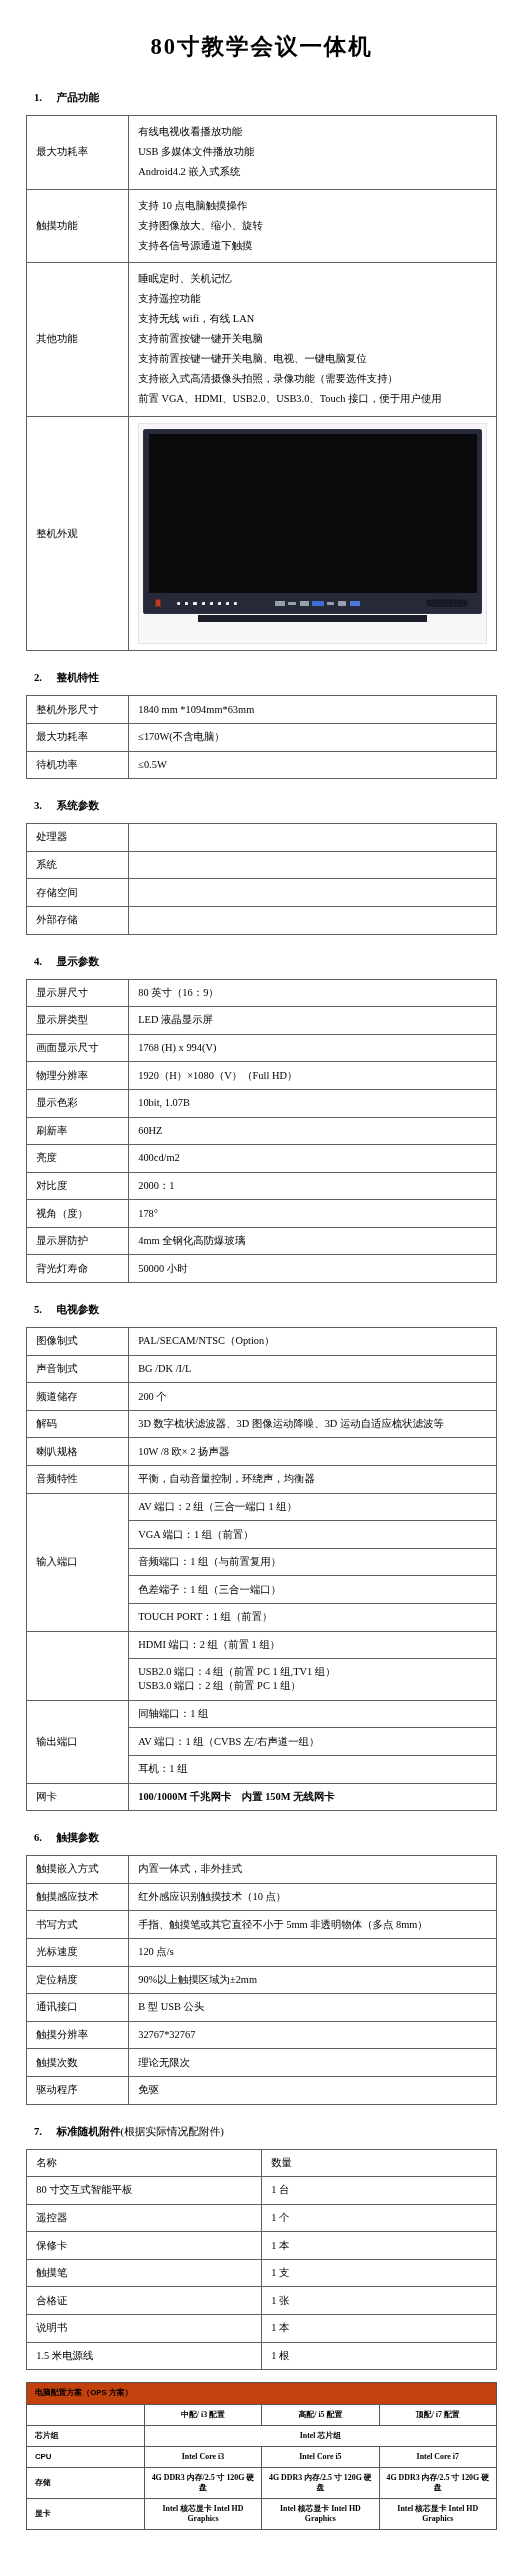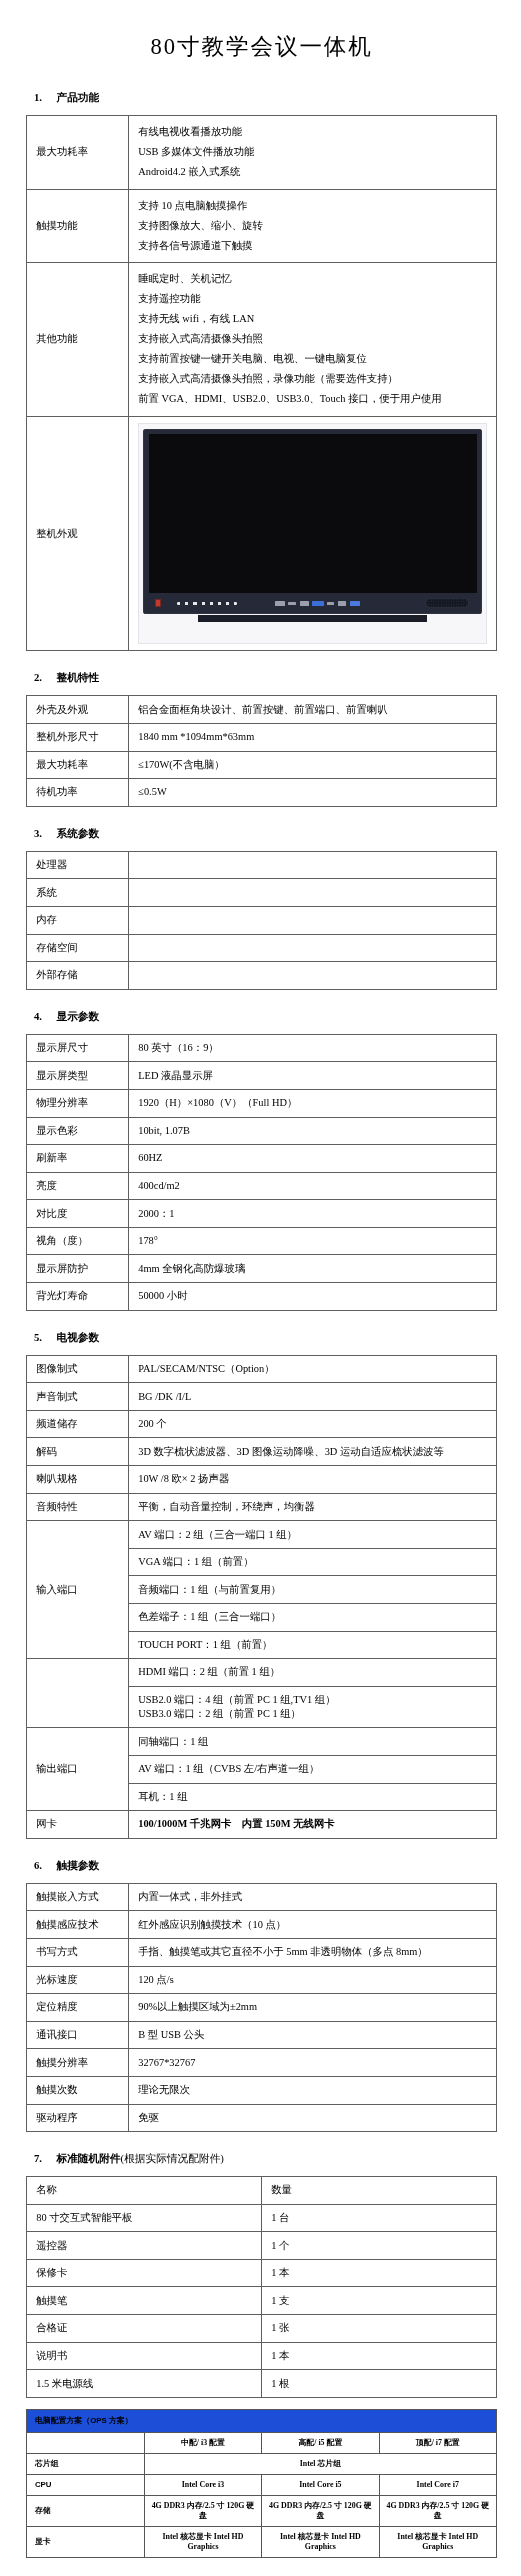--- a/index.html
+++ b/index.html
@@ -1,20 +1,20 @@
 <!DOCTYPE html>
 <html style="font-size:10px"><head>
 <meta charset="utf-8">
 <style>
   * { box-sizing: border-box; }
   html,body { margin:0; padding:0; background:#ffffff; }
   body { width:522px; font-family:"Liberation Serif","DejaVu Serif",serif; color:#000; }
   .page { padding:31px 25px 38px 26.4px; }
 
-  .doc-title { text-align:center; font-size:22.6px; letter-spacing:1.9px; margin:0 0 29px 0; font-weight:400; }
+  .doc-title { text-align:center; font-size:22.6px; letter-spacing:1.9px; margin:0 0 29px 0; font-weight:700; }
 
   .sec-heading { display:flex; align-items:baseline; font-family:"Liberation Sans","DejaVu Sans",sans-serif;
                  font-weight:700; font-size:10.7px; margin:20px 0 10px 7.5px; }
   .sec-heading .num { font-family:"Liberation Serif",serif; width:22.6px; font-weight:700; }
   .sec-heading .sfx { font-weight:400; font-family:"Liberation Serif",serif; }
 
   table.spec { width:100%; border-collapse:collapse; border:1.3px solid #3a3a3a; table-layout:fixed; }
   table.spec td { border:0.6px solid #5f5f5f; font-size:10.4px; padding:6.3px 8.8px; line-height:14px; vertical-align:middle; word-wrap:break-word; }
   table.spec td.lbl { width:102px; }
   .ml .line { line-height:20px; }
@@ -40,21 +40,21 @@
   .ports .p5{ width:8.8px; } .ports .vga2{ width:10px; background:#4a7ade; }
   .spk { position:absolute; right:7.5px; top:3.8px; width:44px; height:10px; border-radius:5px; background:#151822;
          box-shadow: inset 0 0 0 0.6px #39404f;
          background-image:radial-gradient(#303647 0.6px, rgba(0,0,0,0) 0.6px); background-size:2.5px 2.5px; }
   .tray { position:absolute; left:17%; right:17%; bottom:21px; height:7px; background:#1b1e28;
           background-image:radial-gradient(#3a3f4e 0.6px, rgba(0,0,0,0) 0.6px); background-size:5.7px 3.8px; background-position:2.5px 2.5px; }
 
   
   table.ops { width:100%; border-collapse:collapse; border:0.6px solid #3a3a3a; margin-top:11.3px; table-layout:fixed; }
   table.ops td { border:0.6px solid #565656; font-size:7.9px; padding:5px 5px; text-align:center; font-weight:700; line-height:10px; }
-  table.ops td.ops-title { background:#1d4ed8; text-align:left; font-family:"Liberation Sans","DejaVu Sans",sans-serif; padding:5.7px 7.5px; }
+  table.ops td.ops-title { background:#c2410c; text-align:left; font-family:"Liberation Sans","DejaVu Sans",sans-serif; padding:5.7px 7.5px; }
   table.ops td.lbl { text-align:left; width:88px; font-family:"Liberation Sans","DejaVu Sans",sans-serif; padding-left:7.5px; }
 </style>
 </head>
 <body>
 
 <div class="page">
 
   <div class="doc-title">80寸教学会议一体机</div>
 
   <div class="sec-heading">
@@ -79,21 +79,21 @@
         <div class="line">支持图像放大、缩小、旋转</div>
         <div class="line">支持各信号源通道下触摸</div>
       </td>
     </tr>
     <tr>
       <td class="lbl">其他功能</td>
       <td class="ml">
         <div class="line">睡眠定时、关机记忆</div>
         <div class="line">支持遥控功能</div>
         <div class="line">支持无线 wifi，有线 LAN</div>
-        <div class="line">支持嵌入式高清摄像头拍照</div>
+        <div class="line">支持前置按键一键开关电脑</div>
         <div class="line">支持前置按键一键开关电脑、电视、一键电脑复位</div>
         <div class="line">支持嵌入式高清摄像头拍照，录像功能（需要选件支持）</div>
         <div class="line">前置 VGA、HDMI、USB2.0、USB3.0、Touch 接口，便于用户使用</div>
       </td>
     </tr>
     <tr>
       <td class="lbl">整机外观</td>
       <td class="photo-cell">
         <div class="photo">
           <div class="tv">
@@ -120,24 +120,20 @@
   </tbody>
     </table>
 
   <div class="sec-heading">
     <span class="num">2.</span>
     <span>整机特性</span>
   </div>
 
   <table class="spec">
     <tbody>
-        <tr>
-      <td class="lbl">外壳及外观</td>
-      <td>铝合金面框角块设计、前置按键、前置端口、前置喇叭</td>
-    </tr>
     <tr>
       <td class="lbl">整机外形尺寸</td>
       <td>1840 mm *1094mm*63mm</td>
     </tr>
     <tr>
       <td class="lbl">最大功耗率</td>
       <td>≤170W(不含电脑）</td>
     </tr>
     <tr>
       <td class="lbl">待机功率</td>
@@ -155,24 +151,20 @@
     <tbody>
         <tr>
       <td class="lbl">处理器</td>
       <td></td>
     </tr>
     <tr>
       <td class="lbl">系统</td>
       <td></td>
     </tr>
     <tr>
-      <td class="lbl">内存</td>
-      <td></td>
-    </tr>
-    <tr>
       <td class="lbl">存储空间</td>
       <td></td>
     </tr>
     <tr>
       <td class="lbl">外部存储</td>
       <td></td>
     </tr>
   </tbody>
     </table>
 
@@ -183,20 +175,24 @@
 
   <table class="spec">
     <tbody>
         <tr>
       <td class="lbl">显示屏尺寸</td>
       <td>80 英寸（16：9）</td>
     </tr>
     <tr>
       <td class="lbl">显示屏类型</td>
       <td>LED 液晶显示屏</td>
+    </tr>
+    <tr>
+      <td class="lbl">画面显示尺寸</td>
+      <td>1768 (H) x 994(V)</td>
     </tr>
     <tr>
       <td class="lbl">物理分辨率</td>
       <td>1920（H）×1080（V）（Full HD）</td>
     </tr>
     <tr>
       <td class="lbl">显示色彩</td>
       <td>10bit, 1.07B</td>
     </tr>
     <tr>

